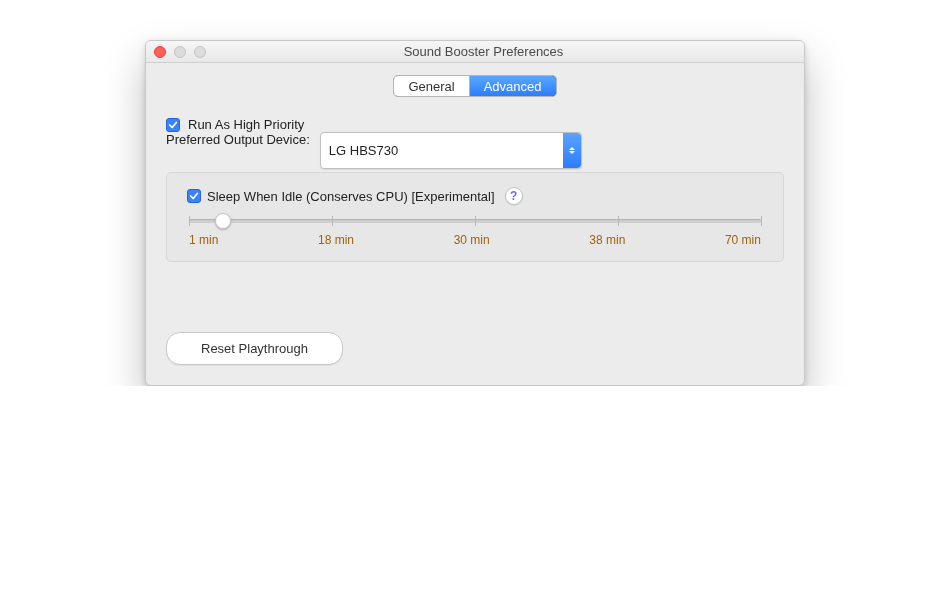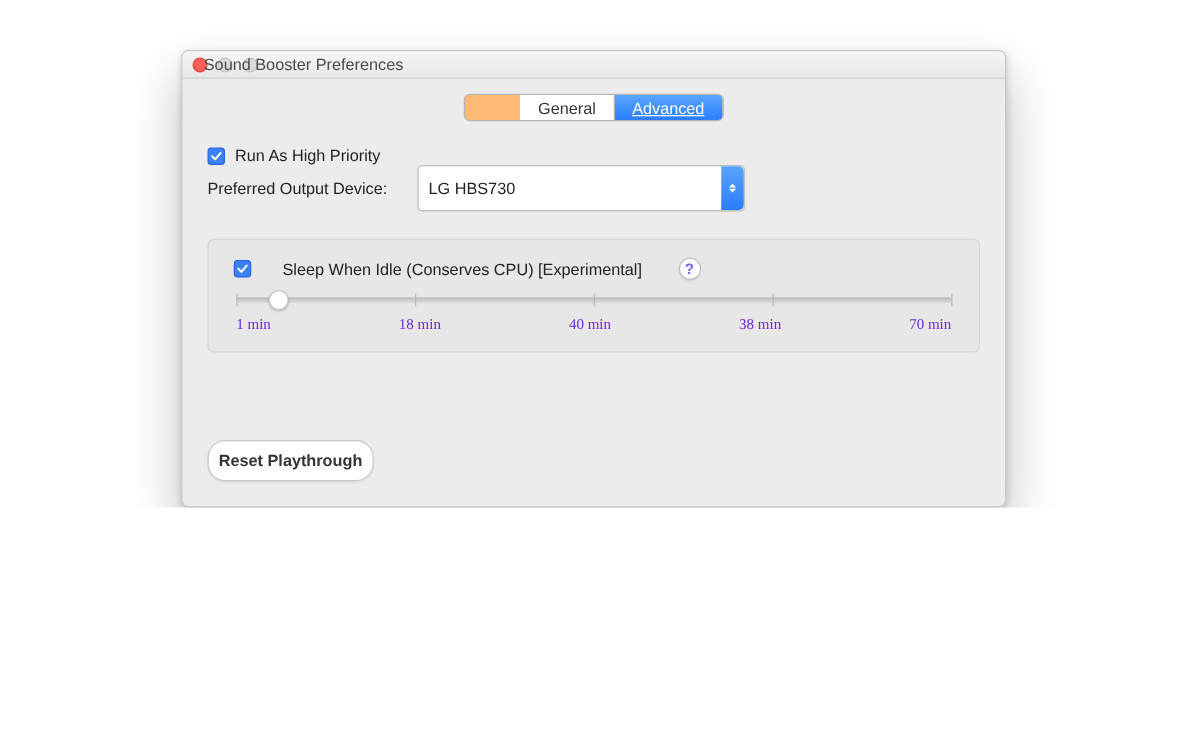--- a/index.html
+++ b/index.html
@@ -37,69 +37,67 @@
   }
   .dot {
     width: 12px; height: 12px; border-radius: 50%;
     border: 0.5px solid rgba(0,0,0,0.15);
   }
   .dot.red { background: #ff5f57; border-color:#e0443e; }
   .dot.grey { background: #dcdcdc; border-color:#c4c4c4; }
   .title {
     position:absolute;
     left:17px; right:0;
-    text-align:left;
+    text-align:center;
     font-size: 13px;
     color: #4a4a4a;
     pointer-events:none;
   }
   .content {
     padding: 12px 20px 20px 20px;
   }
   .tabs {
     display:flex;
     justify-content:center;
     margin-bottom: 20px;
   }
   .seg {
     display:flex;
     border:1px solid #b5b5b5;
     border-radius:5px;
     overflow:hidden;
-    background:#fdba74;
+    background:#0f172a;
     height:22px;
-    padding-left:44px;
   }
   .seg-item {
     padding: 2px 14px;
     font-size:13px;
     color:#333;
     border-right:1px solid #b5b5b5;
     background:#ffffff;
     cursor:default;
     display:flex;
     align-items:center;
   }
   .seg-item:last-child { border-right:none; }
   .seg-item.active {
     background: linear-gradient(#5aa7ff,#2a7dff);
     color:#fff;
     border-color:#2a7dff;
-    text-decoration:underline;
   }
   .row { display:flex; align-items:center; gap:8px; }
   .checkbox {
     width:14px; height:14px; border-radius:3px;
     background:#3b82f6; display:flex; align-items:center; justify-content:center;
     border:1px solid #2563eb;
     flex-shrink:0;
   }
   .checkbox svg { width:10px; height:10px; display:block; }
   .label { font-size:13px; color:#222; }
-  .devicerow { display:flex; align-items:center; gap:24px; margin-bottom:22px; }
+  .devicerow { display:flex; gap:10px; margin-bottom:3px; }
   .devicerow .lbl { font-size:13px; color:#222; }
   .select {
     flex:0 0 262px;
     height:37px;
     background:#fff;
     border:1px solid #c0c0c0;
     border-radius:4px;
     display:flex;
     align-items:center;
     position:relative;
@@ -120,21 +118,21 @@
   .stepper .up { border-bottom:3px solid #fff; }
   .stepper .down { border-top:3px solid #fff; }
   .groupbox {
     border:1px solid #d6d6d6;
     border-radius:5px;
     background:#e7e7e7;
     padding: 14px 20px 14px 20px;
     margin-bottom: 70px;
   }
   .grouprow {
-    display:flex; align-items:center; gap:25px; margin-bottom:14px;
+    display:flex; align-items:center; gap:6px; margin-bottom:14px;
   }
   .help {
     width:18px; height:18px; border-radius:50%;
     background:#ffffff;
     border:1px solid #c0c0c0;
     display:flex; align-items:center; justify-content:center;
     font-size:12px; font-weight:600;
     color:#6a6aff;
     margin-left:4px;
     box-shadow: 0 1px 1px rgba(0,0,0,0.08);
@@ -162,32 +160,30 @@
     background:#ffffff;
     border:1px solid #c9c9c9;
     box-shadow:0 1px 2px rgba(0,0,0,0.25);
     transform: translate(-50%, -50%);
   }
   .scale {
     display:flex;
     justify-content:space-between;
     margin-top:10px;
     font-size:12px;
-    color:#6d28d9;
-    font-family:Liberation Serif, serif;
+    color:#a16207;
   }
   .reset {
     background:#ffffff;
     border:1px solid #c8c8c8;
     border-radius:14px;
-    padding: 8px 8px;
+    padding: 8px 34px;
     font-size:13px;
     color:#333;
     box-shadow: 0 1px 1px rgba(0,0,0,0.05);
-    font-weight: bold;
   }
 </style>
 </head>
 <body>
 
 <div class="window">
   <div class="titlebar">
     <div class="traffic">
       <div class="dot red"></div>
       <div class="dot grey"></div>
@@ -243,21 +239,21 @@
           <div class="tick" style="left:0%"></div>
           <div class="tick" style="left:25%"></div>
           <div class="tick" style="left:50%"></div>
           <div class="tick" style="left:75%"></div>
           <div class="tick" style="left:100%"></div>
           <div class="thumb" style="left:6%"></div>
         </div>
         <div class="scale">
           <span>1 min</span>
           <span>18 min</span>
-          <span>40 min</span>
+          <span>30 min</span>
           <span>38 min</span>
           <span>70 min</span>
         </div>
       </div>
     </div>
 
     <button class="reset">Reset Playthrough</button>
 
   </div>
 </div>

